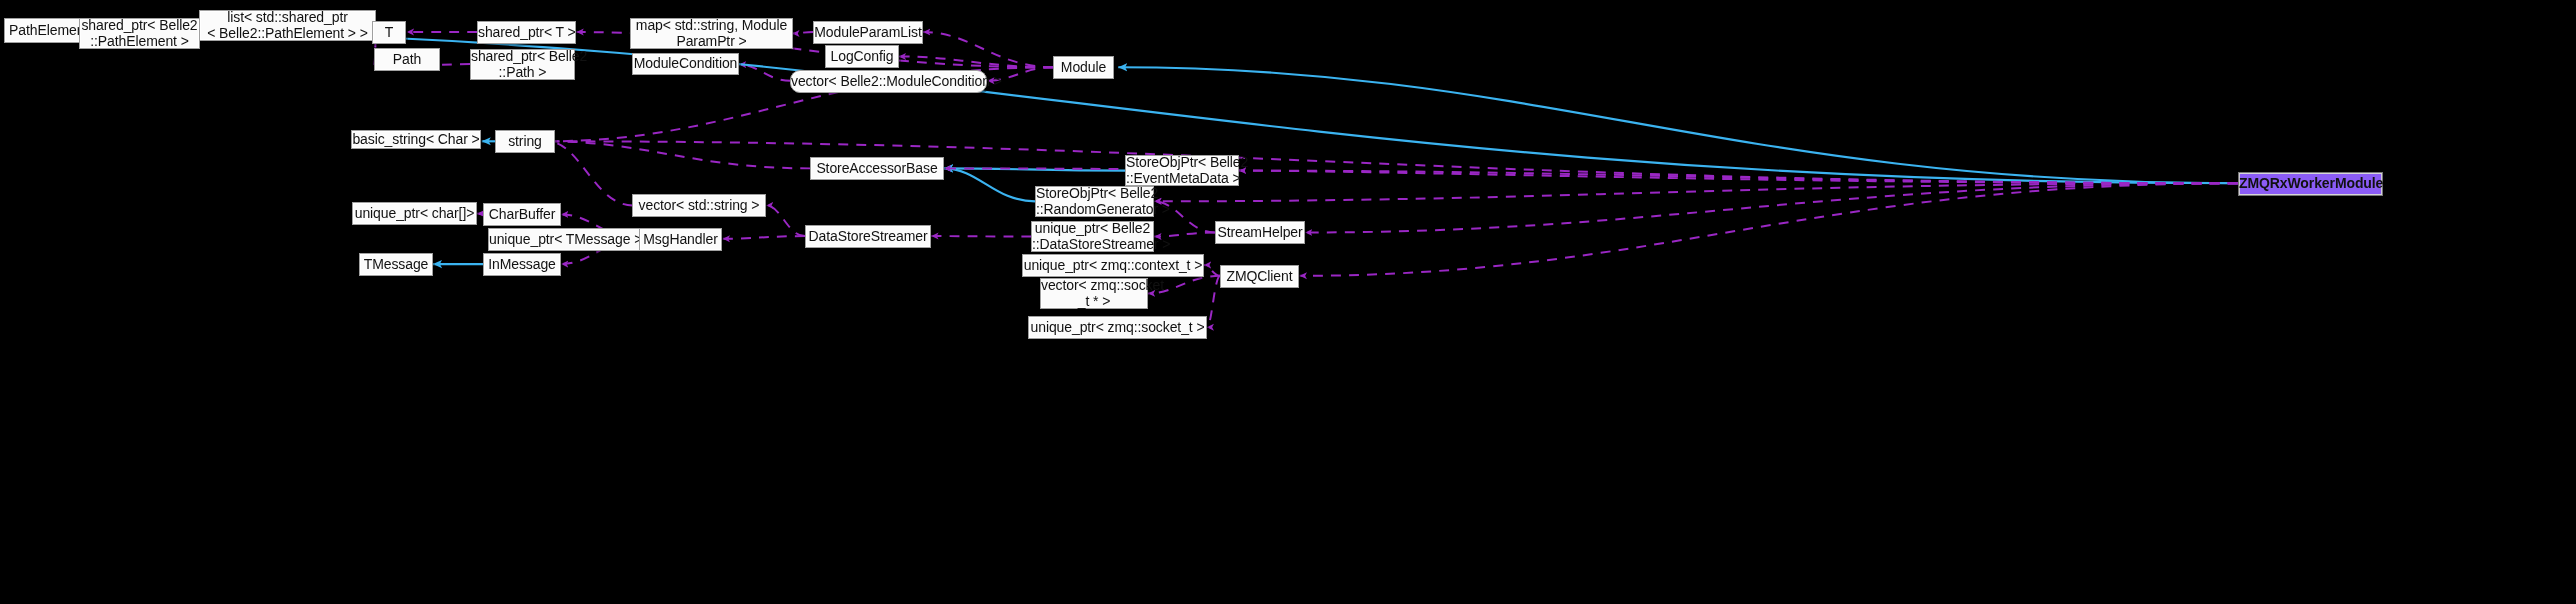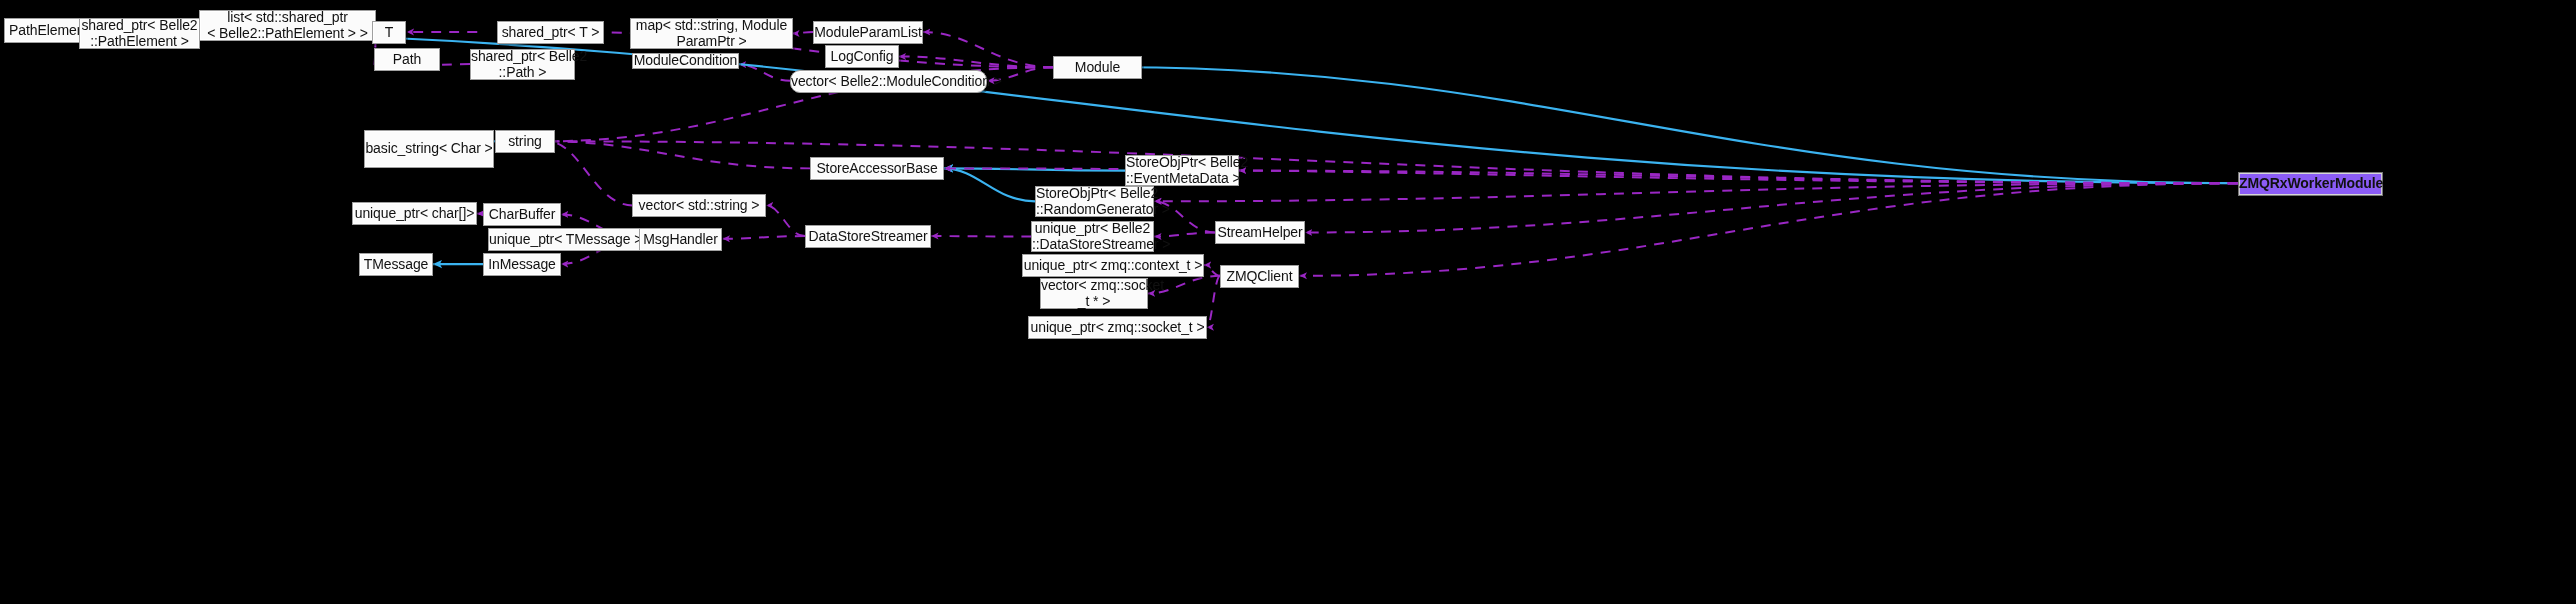--- a/index.html
+++ b/index.html
@@ -105,32 +105,32 @@
         <path d="M2478,203 C1833.15,203 1589.54,186.5 1045,186.5" fill="none" stroke="#9a27c4" stroke-width="2.2" stroke-dasharray="11,9" marker-end="url(#arrU)"></path>
       </g>
   </svg>
   <div id="node-layer">
       <div class="node" style="left: 3.6px; top: 18px; width: 90px; height: 25px;"><span class="lbl">PathElement</span></div>
       <div class="node" style="left: 79px; top: 18px; width: 121px; height: 31px;"><span class="lbl">shared_ptr&lt; Belle2
 ::PathElement &gt;</span></div>
       <div class="node" style="left: 199px; top: 10px; width: 177px; height: 31px;"><span class="lbl">list&lt; std::shared_ptr
 &lt; Belle2::PathElement &gt; &gt;</span></div>
       <div class="node" style="left: 372px; top: 21px; width: 34px; height: 22.6px;"><span class="lbl">T</span></div>
-      <div class="node" style="left: 477px; top: 21px; width: 107px; height: 22.6px; margin-left: 20px;"><span class="lbl">shared_ptr&lt; T &gt;</span></div>
+      <div class="node" style="left: 477px; top: 21px; width: 99px; height: 22.6px;"><span class="lbl">shared_ptr&lt; T &gt;</span></div>
       <div class="node" style="left: 630px; top: 18px; width: 163px; height: 31px;"><span class="lbl">map&lt; std::string, Module
 ParamPtr &gt;</span></div>
       <div class="node" style="left: 813px; top: 21px; width: 110px; height: 22.6px;"><span class="lbl">ModuleParamList</span></div>
       <div class="node" style="left: 825px; top: 45px; width: 74px; height: 22.6px; justify-content: center;"><span class="lbl">LogConfig</span></div>
       <div class="node" style="left: 374px; top: 48px; width: 66px; height: 22.6px;"><span class="lbl">Path</span></div>
       <div class="node" style="left: 470px; top: 49px; width: 105px; height: 31px;"><span class="lbl">shared_ptr&lt; Belle2
 ::Path &gt;</span></div>
-      <div class="node" style="left: 632px; top: 53px; width: 107px; height: 16px;"><span class="lbl">ModuleCondition</span></div>
+      <div class="node" style="left: 632px; top: 53px; width: 107px; height: 22px;"><span class="lbl">ModuleCondition</span></div>
       <div class="node" style="left: 790px; top: 70px; width: 197px; height: 22.6px; border-radius: 10px;"><span class="lbl">vector&lt; Belle2::ModuleCondition &gt;</span></div>
-      <div class="node" style="left: 1053px; top: 56px; width: 89px; height: 22.6px;"><span class="lbl">Module</span></div>
-      <div class="node" style="left: 351px; top: 130px; width: 130px; height: 38px; margin-left: 13px;"><span class="lbl">basic_string&lt; Char &gt;</span></div>
+      <div class="node" style="left: 1053px; top: 56px; width: 61px; height: 22.6px;"><span class="lbl">Module</span></div>
+      <div class="node" style="left: 351px; top: 130px; width: 130px; height: 19px;"><span class="lbl">basic_string&lt; Char &gt;</span></div>
       <div class="node" style="left: 495px; top: 130px; width: 60px; height: 22.6px;"><span class="lbl">string</span></div>
       <div class="node" style="left: 810px; top: 157px; width: 134px; height: 22.6px;"><span class="lbl">StoreAccessorBase</span></div>
       <div class="node" style="left: 1125px; top: 155px; width: 114px; height: 31px;"><span class="lbl">StoreObjPtr&lt; Belle2
 ::EventMetaData &gt;</span></div>
       <div class="node highlight" style="left: 2238px; top: 172px; width: 145px; height: 23.5px;"><span class="lbl">ZMQRxWorkerModule</span></div>
       <div class="node" style="left: 1035px; top: 186px; width: 119px; height: 31px;"><span class="lbl">StoreObjPtr&lt; Belle2
 ::RandomGenerator &gt;</span></div>
       <div class="node" style="left: 352px; top: 202px; width: 125px; height: 22.6px;"><span class="lbl">unique_ptr&lt; char[]&gt;</span></div>
       <div class="node" style="left: 483px; top: 203px; width: 78px; height: 22.6px;"><span class="lbl">CharBuffer</span></div>
       <div class="node" style="left: 632px; top: 194px; width: 134px; height: 22.6px;"><span class="lbl">vector&lt; std::string &gt;</span></div>

